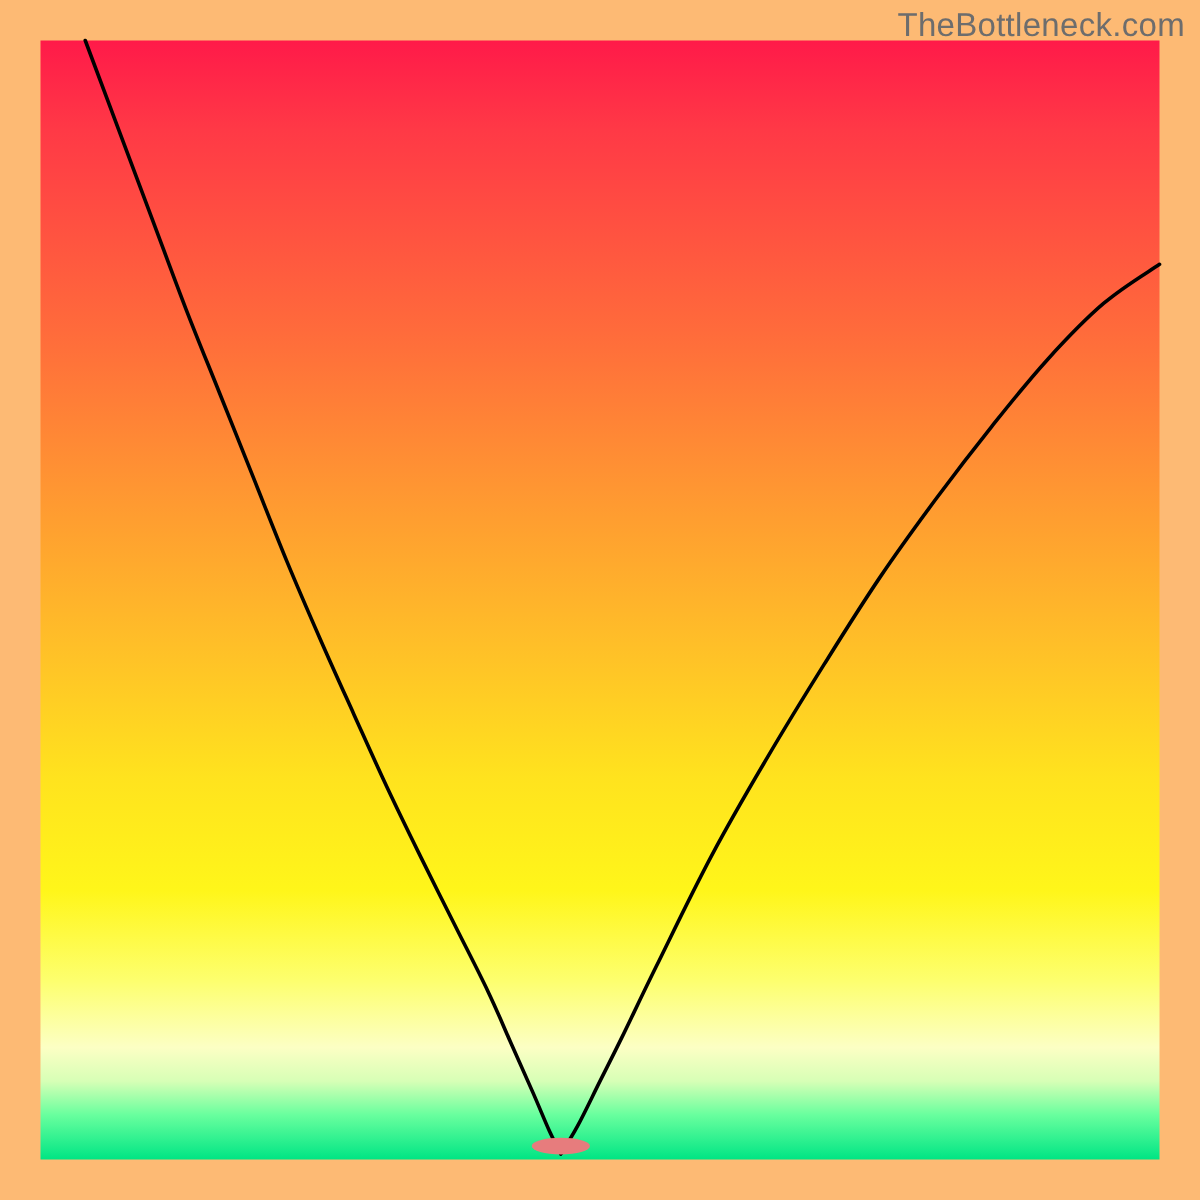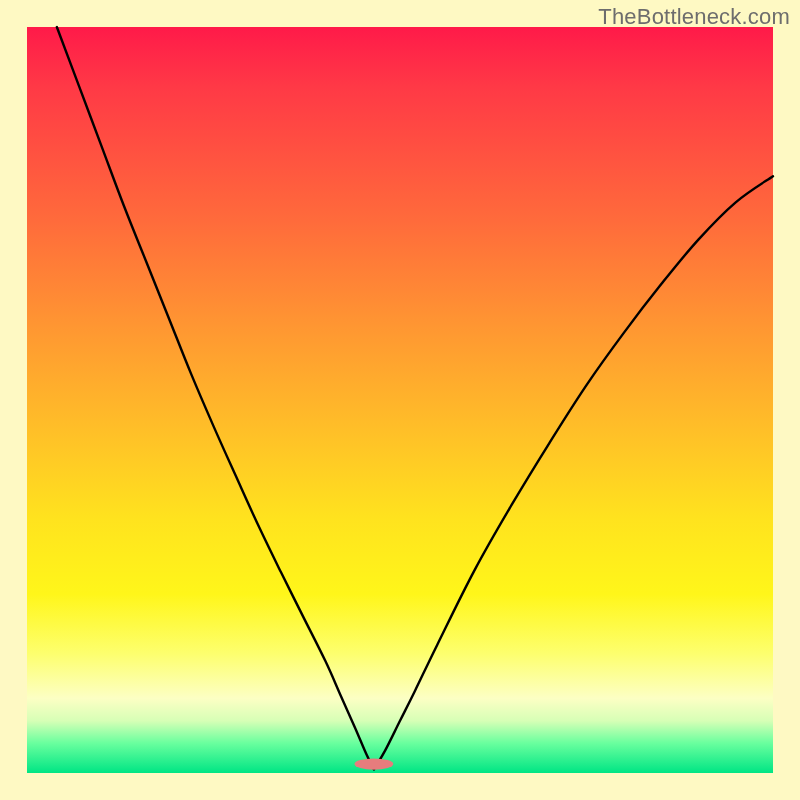--- a/index.html
+++ b/index.html
@@ -8,21 +8,21 @@
     width: 800px;
     height: 800px;
     overflow: hidden;
     background: #000;
     font-family: Arial, Helvetica, sans-serif;
   }
   .frame {
     position: relative;
     width: 800px;
     height: 800px;
-    background: #fef9c3;
+    background: #fdba74;
   }
   .plot-area {
     position: absolute;
     left: 27px;
     top: 27px;
     width: 746px;
     height: 746px;
     
     background: linear-gradient(
       to bottom,

